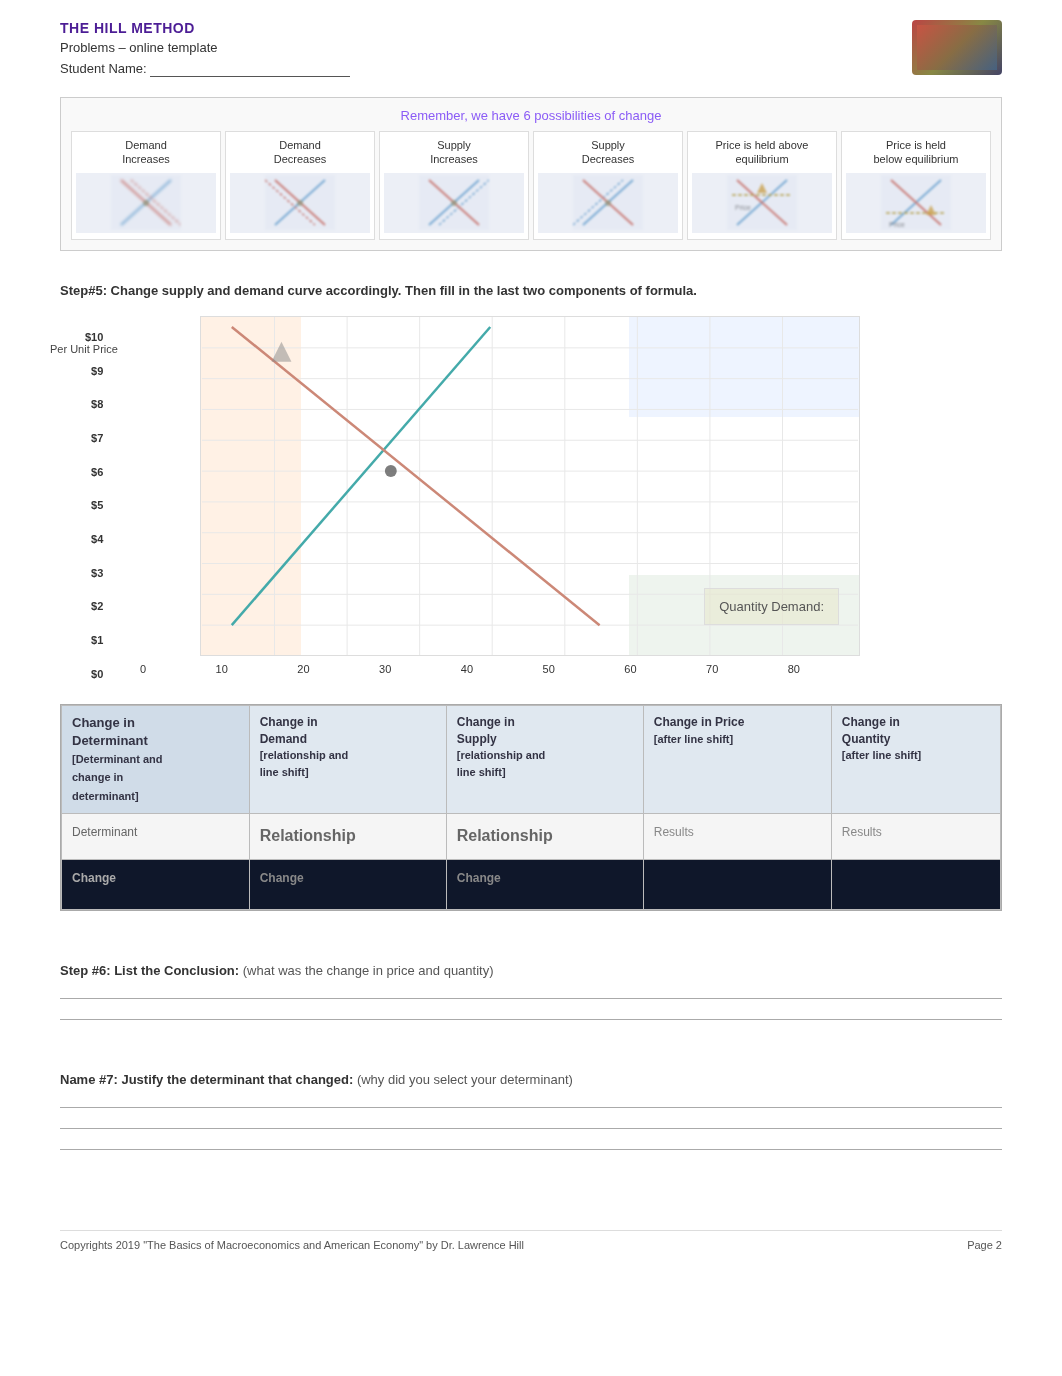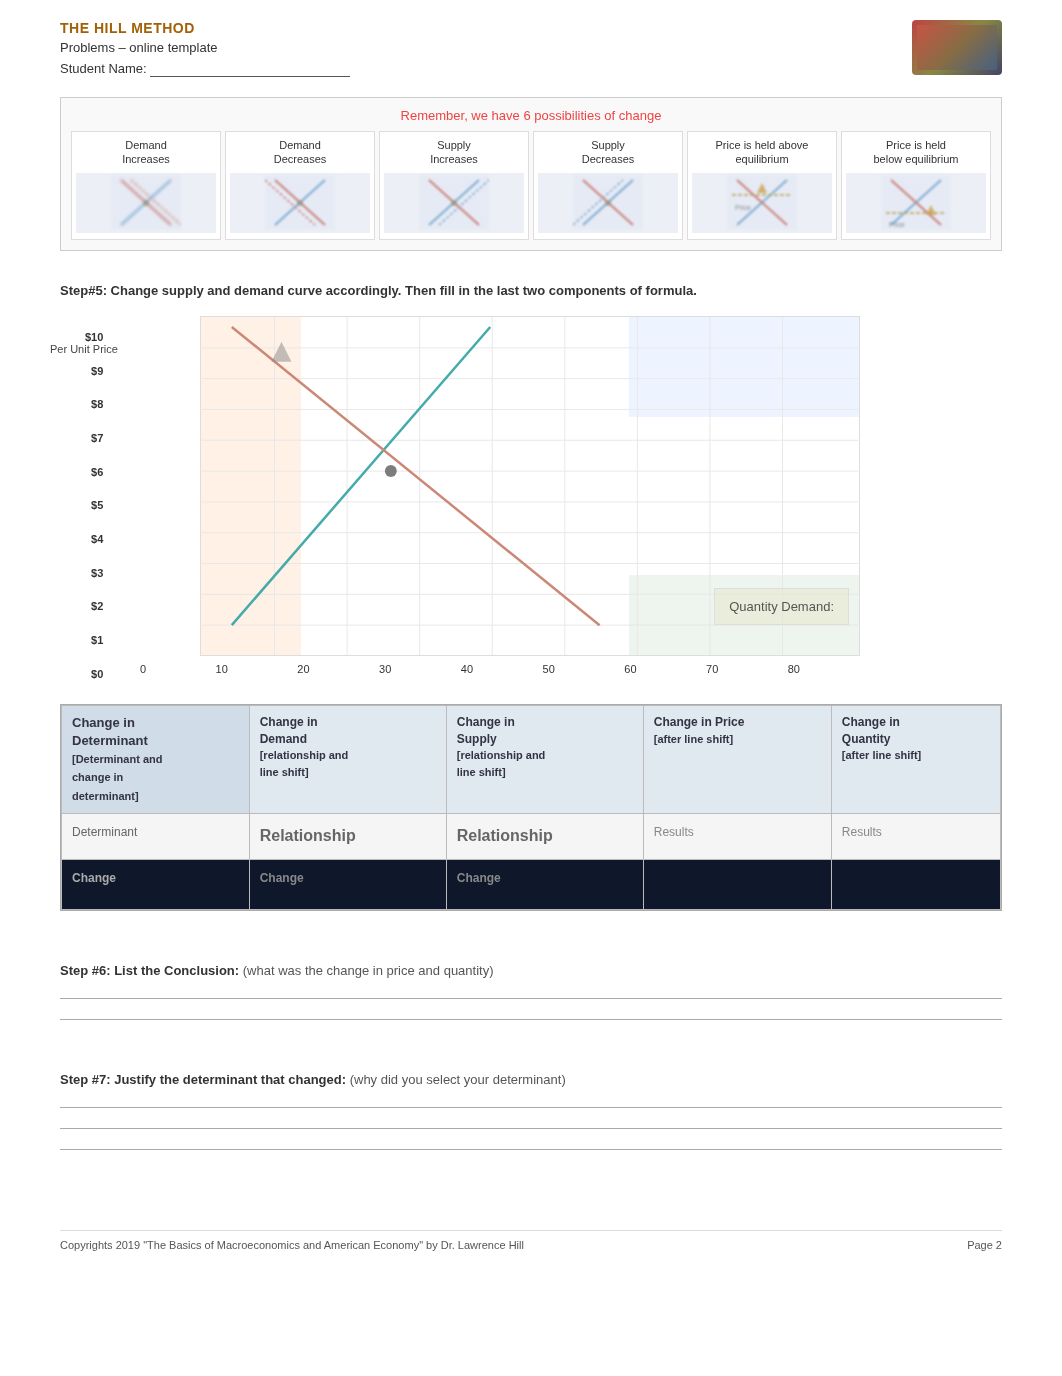--- a/index.html
+++ b/index.html
@@ -14,21 +14,21 @@
     }
 
     
     .header {
       display: flex;
       justify-content: space-between;
       align-items: flex-start;
       margin-bottom: 20px;
     }
     .header-left .title {
-      color: #a16207;
+      color: #4c1d95;
       font-size: 14px;
       font-weight: bold;
       letter-spacing: 0.5px;
     }
     .header-left .subtitle {
       font-size: 13px;
       color: #333;
       margin-top: 4px;
     }
     .header-right {
@@ -52,21 +52,21 @@
     .possibilities-box {
       border: 1px solid #ccc;
       background: #f9f9f9;
       padding: 10px;
       margin-bottom: 30px;
     }
     .possibilities-title {
       text-align: center;
       font-size: 13px;
       margin-bottom: 8px;
-      color: #ef4444;
+      color: #8b5cf6;
     }
     .possibilities-grid {
       display: grid;
       grid-template-columns: repeat(6, 1fr);
       gap: 4px;
     }
     .possibility-cell {
       background: #fff;
       border: 1px solid #ddd;
       padding: 6px 4px;
@@ -179,21 +179,21 @@
     .chart-svg {
       position: absolute;
       top: 0; left: 0;
       width: 100%;
       height: 100%;
     }
 
     
     .qty-demand-area {
       position: absolute;
-      right: 10px;
+      right: 20px;
       bottom: 30px;
       background: rgba(230,230,200,0.5);
       padding: 6px 14px;
       font-size: 13px;
       color: #555;
       border: 1px solid #ddd;
     }
 
     
     .table-container {
@@ -533,21 +533,21 @@
   <p>
     <span class="step-label">Step #6: List the Conclusion:</span>
     <span class="step-desc">  (what was the change in price and quantity)</span>
   </p>
   <div class="step-answer-line"></div>
   <div class="step-answer-line" style="margin-top:20px;"></div>
 </div>
 
 <div class="step-section">
   <p>
-    <span class="step-label">Step #7: Justify the determinant that changed:</span>
+    <span class="step-label">Name #7: Justify the determinant that changed:</span>
     <span class="step-desc">  (why did you select your determinant)</span>
   </p>
   <div class="step-answer-line"></div>
   <div class="step-answer-line" style="margin-top:20px;"></div>
   <div class="step-answer-line" style="margin-top:20px;"></div>
 </div>
 
 <div style="margin-top:80px; display:flex; justify-content:space-between; font-size:11px; color:#555; border-top: 1px solid #ddd; padding-top:8px;">
   <span>Copyrights 2019  "The Basics of Macroeconomics and American Economy" by Dr. Lawrence Hill</span>
   <span>Page  2</span>

